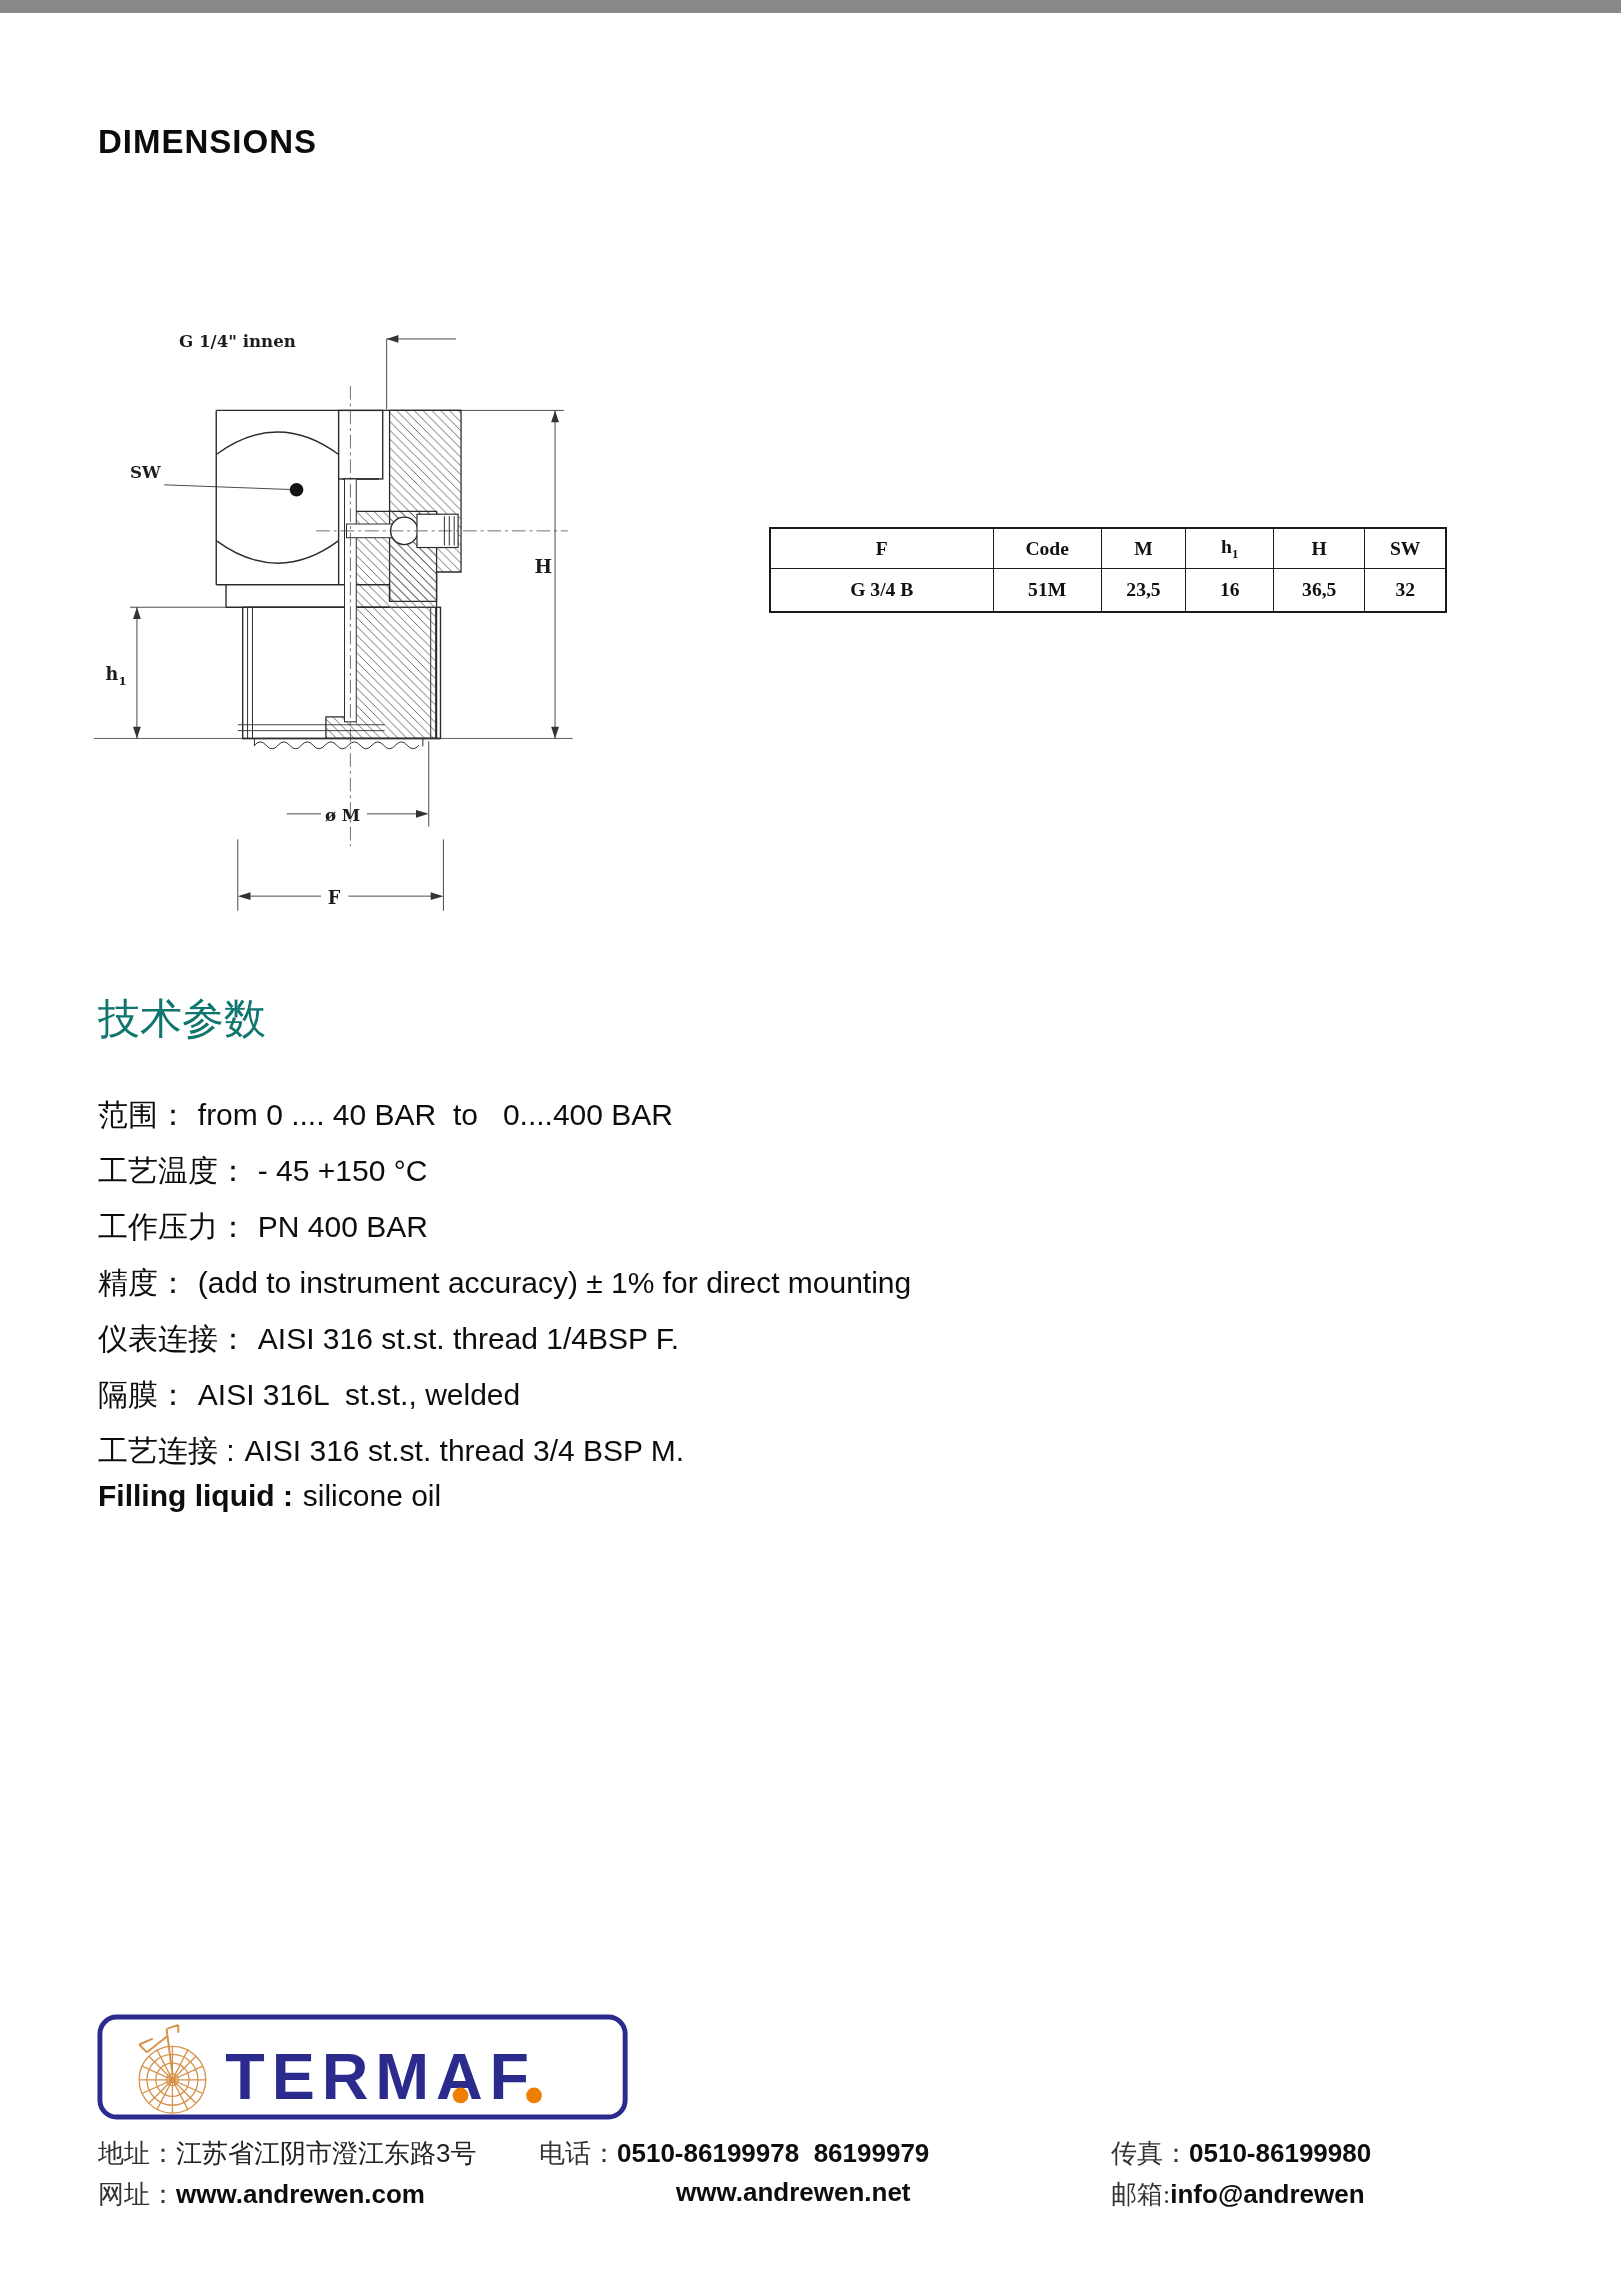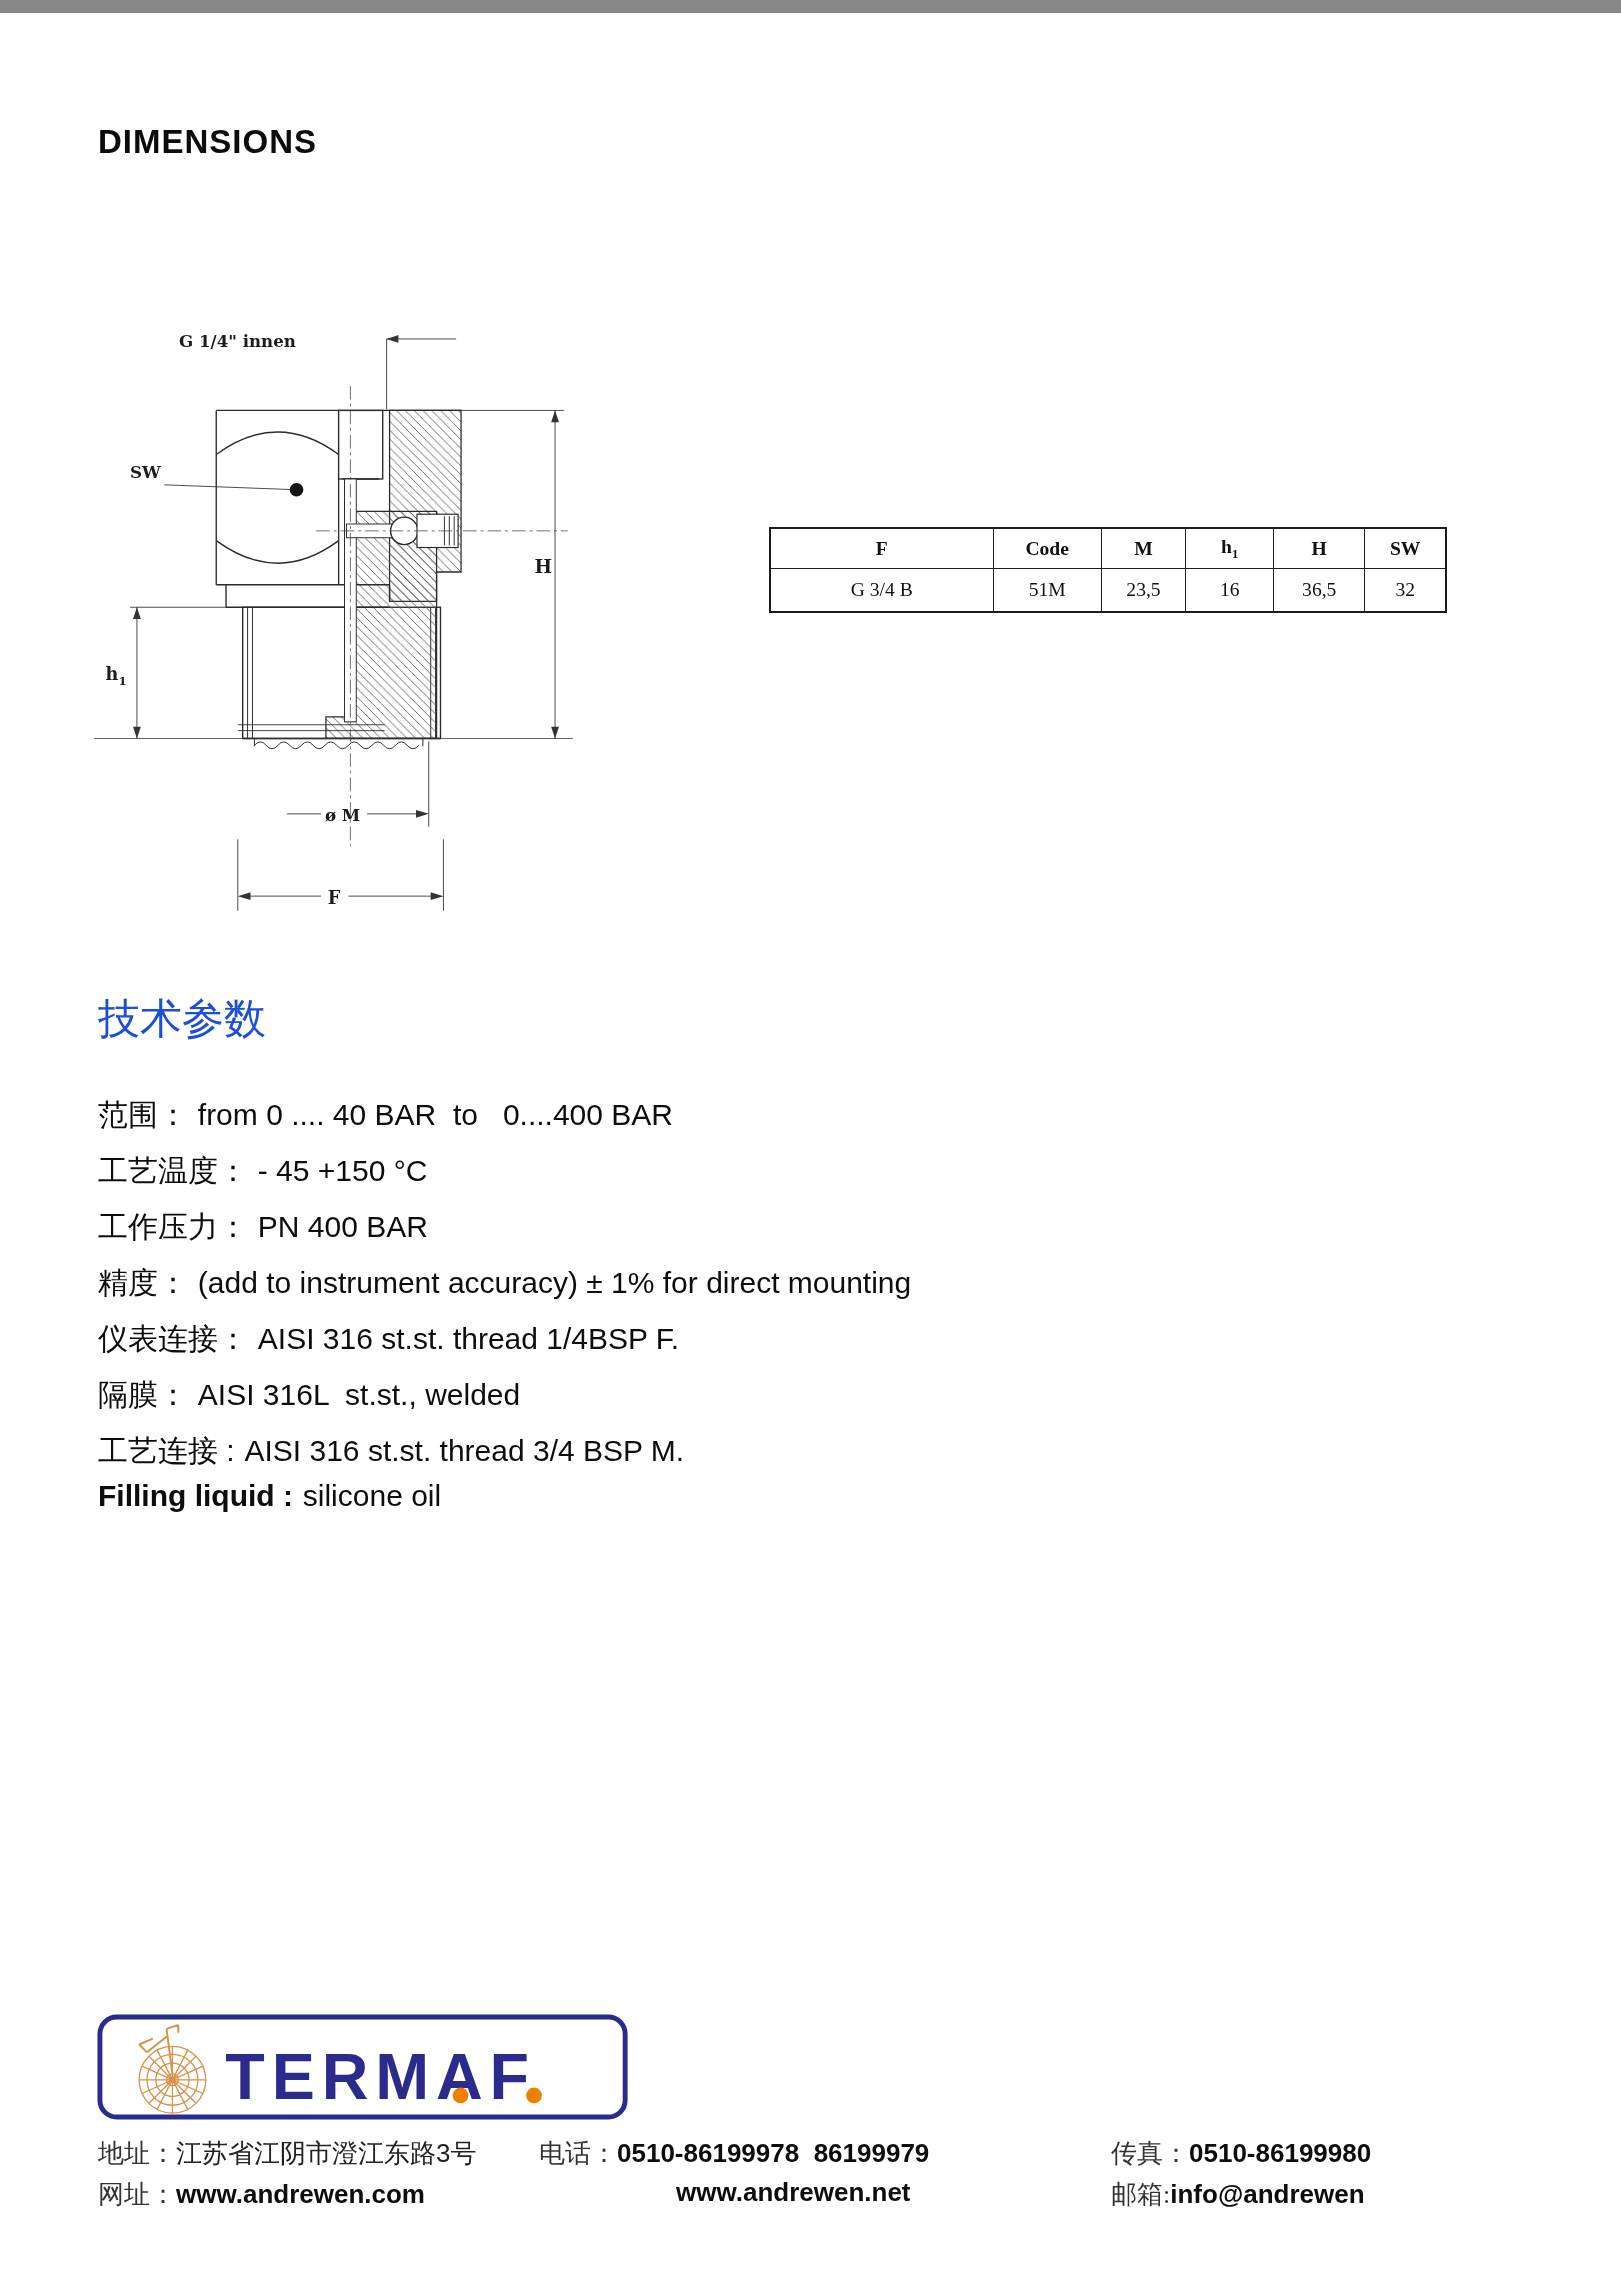--- a/index.html
+++ b/index.html
@@ -18,25 +18,25 @@
   
   .dim-table{
     left:769px;top:514px;width:678px;border-collapse:collapse;
     font-family:"Liberation Serif",serif;font-size:19.6px;color:#111;
     border:2px solid #1a1a1a;position:absolute;table-layout:fixed;
   }
   .dim-table th,.dim-table td{
     border:1.5px solid #1a1a1a;text-align:center;padding:0;height:39px;
     font-weight:600;
   }
-  .dim-table td{font-weight:400;height:42px;}
+  .dim-table td{font-weight:700;height:42px;}
   sub.small{font-size:12.7px;}
   
   .spec-heading{left:98px;top:978px;font-size:42px;font-weight:500;
-    font-family:"Liberation Serif",serif;color:#1d4ed8;}
+    font-family:"Liberation Serif",serif;color:#0f766e;}
   .spec-block{left:98px;top:1074px;width:1451px;font-size:30px;line-height:56px;color:#0d0d0d;}
   .spec-row{white-space:pre-wrap;}
   .spec-label{white-space:pre-wrap;}
   .spec-value{white-space:pre-wrap;margin-left:9.8px;}
   .filling-row{left:98px;top:1466px;font-size:30px;color:#0d0d0d;text-align:center;}
   .filling-label{font-weight:bold;}
   .filling-value{margin-left:9.8px;}
   
   .logo{left:96px;top:1996px;width:537px;height:120px;}
   .company{

